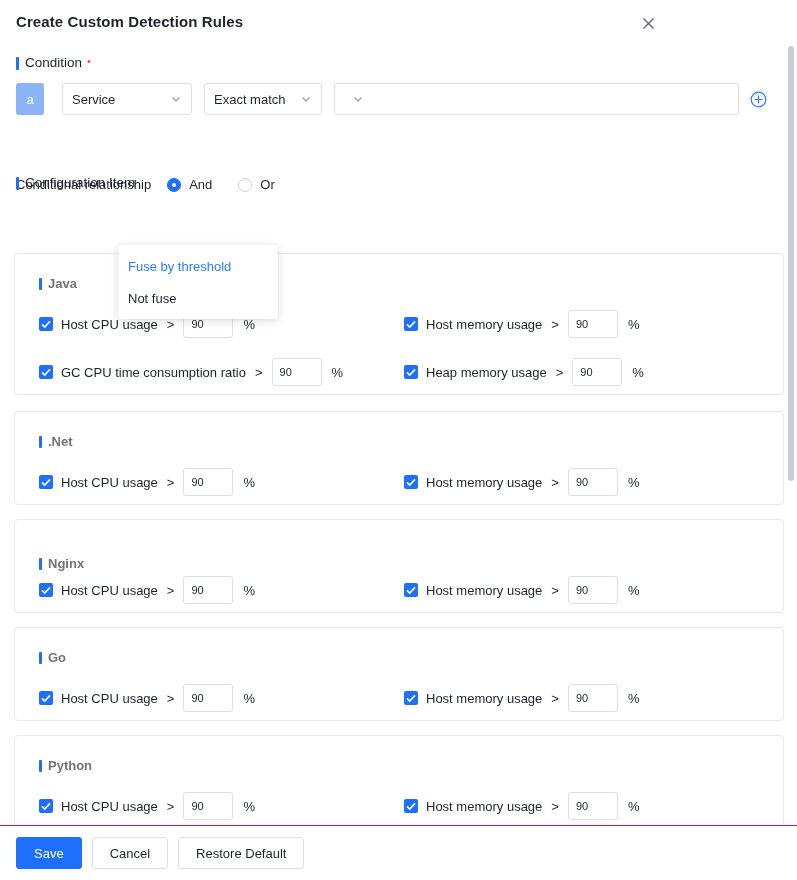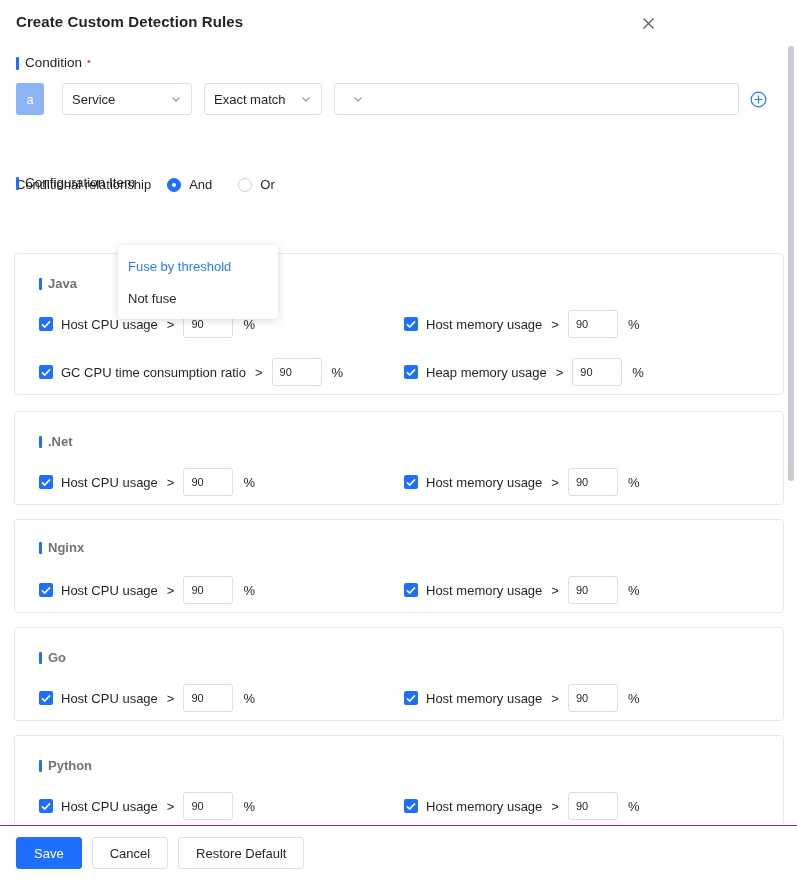--- a/index.html
+++ b/index.html
@@ -324,21 +324,21 @@
             </svg>
           </span>
         <span class="m-label">Host memory usage</span>
         <span class="m-gt">&gt;</span>
         <input class="m-input" type="text" value="90" style="">
         <span class="m-pct">%</span>
       </div>
     </div>
 
     <div class="card" style="top:474px; height:94px;">
-      <div class="card-title" style="top:20px;">Nginx</div>
+      <div class="card-title" style="top:36px;">Nginx</div>
       <div class="metric" style="left:24px; top:56px;">
         <span class="cb">
             <svg width="10" height="9" viewBox="0 0 10 9" fill="none" stroke="#fff" stroke-width="1.6">
               <path d="M1 4.4 L3.7 7 L9 1.4"></path>
             </svg>
           </span>
         <span class="m-label">Host CPU usage</span>
         <span class="m-gt">&gt;</span>
         <input class="m-input" type="text" value="90" style="">
         <span class="m-pct">%</span>

